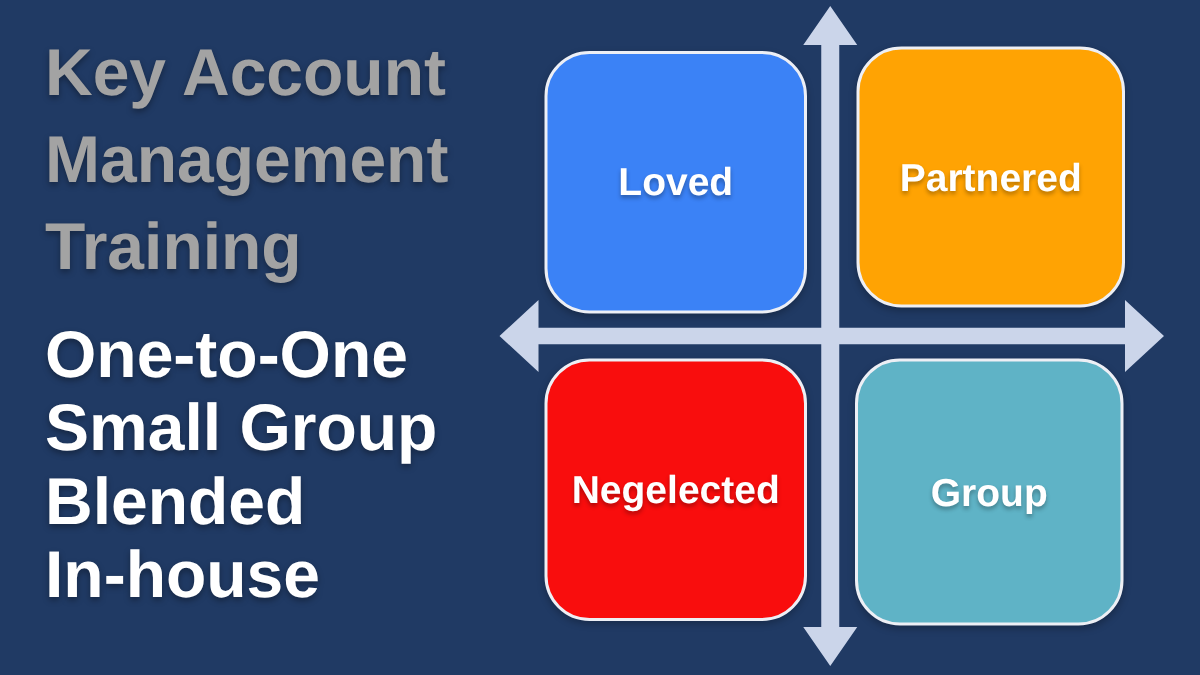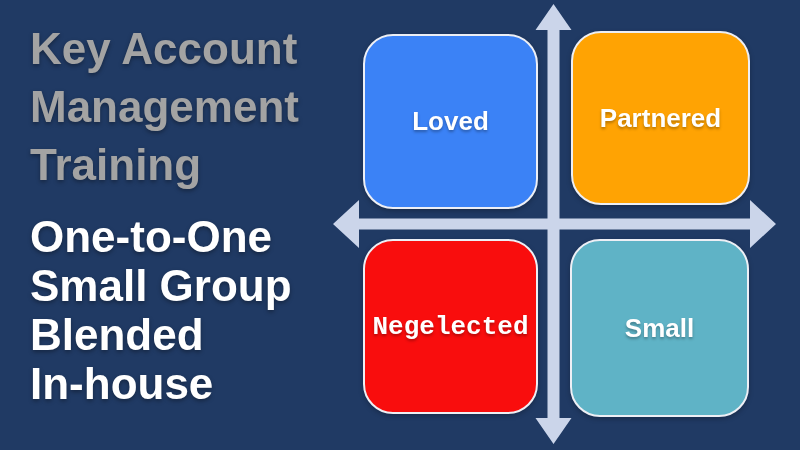--- a/index.html
+++ b/index.html
@@ -56,21 +56,21 @@
     box-shadow: 0 2px 5px rgba(0,0,0,0.25);
   }
   .quad-label {
     color: #ffffff;
     font-size: 26px;
     font-weight: 700;
     text-shadow: 0 2px 3px rgba(0,0,0,0.3);
   }
   .q-loved      { left: 363px; top: 34px;  width: 175px; height: 175px; background: #3b82f6; }
   .q-partnered  { left: 571px; top: 31px;  width: 179px; height: 174px; background: #ffa303; justify-content: center; }
-  .q-negelected { left: 363px; top: 239px; width: 175px; height: 175px; background: #f90d0d; font-family: Liberation Mono, monospace; }
+  .q-negelected { left: 363px; top: 239px; width: 175px; height: 175px; background: #f90d0d; }
   .q-served     { left: 570px; top: 239px; width: 179px; height: 178px; background: #5fb3c6; }
 </style>
 </head>
 <body>
 
 <div class="slide">
 
   <h1 class="title">Key Account
 Management
 Training</h1>
@@ -93,17 +93,17 @@
 
     <div class="quad q-partnered">
       <span class="quad-label">Partnered</span>
     </div>
 
     <div class="quad q-negelected">
       <span class="quad-label">Negelected</span>
     </div>
 
     <div class="quad q-served">
-      <span class="quad-label">Small</span>
+      <span class="quad-label">Group</span>
     </div>
 
   </div>
 </div>
 
 </body></html>

